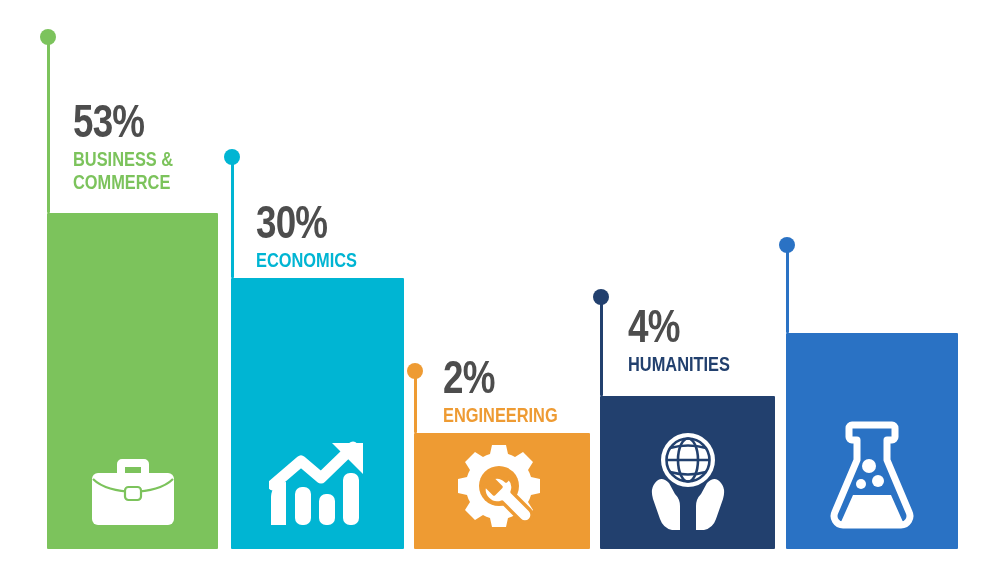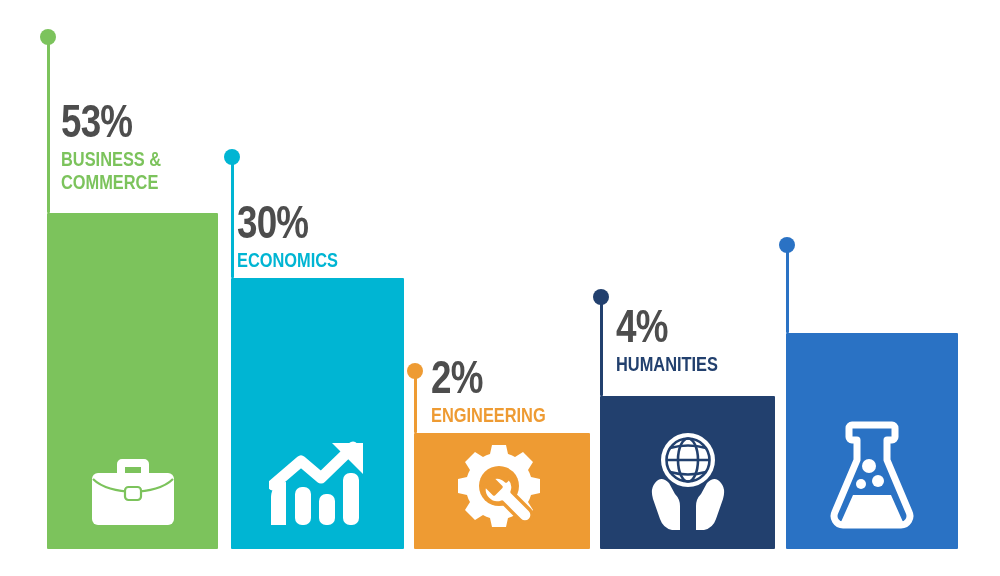--- a/index.html
+++ b/index.html
@@ -46,20 +46,21 @@
     position: absolute;
     width: 16px;
     height: 16px;
     border-radius: 50%;
   }
 
   
   .label-block {
     position: absolute;
     white-space: nowrap;
+    margin-left: 12px;
   }
 
   .pct {
     font-family: "Liberation Sans", sans-serif;
     font-weight: bold;
     font-size: 46px;
     line-height: 0.92;
     letter-spacing: -1px;
     color: #4d4d4d;
     transform: scaleX(0.80);
@@ -123,21 +124,21 @@
         <rect x="26" y="46" width="16" height="38" rx="7" fill="#ffffff"></rect>
         <rect x="50" y="53" width="16" height="31" rx="7" fill="#ffffff"></rect>
         <rect x="74" y="32" width="16" height="52" rx="7" fill="#ffffff"></rect>
         <path d="M4 44 L32 20 L52 37 L84 6" fill="none" stroke="#ffffff" stroke-width="11" stroke-linejoin="round" stroke-linecap="round"></path>
         <path d="M63 2 L94 2 L94 33 L82 21 L75 14 z" fill="#ffffff"></path>
       </svg>
     </div>
   </div>
   <div class="leader" style="left:231px; top:157px; height:121px; background:#00b5d3;"></div>
   <div class="dot" style="left:224px; top:149px; background:#00b5d3;"></div>
-  <div class="label-block" style="left:237px; top:201px;">
+  <div class="label-block" style="left:244px; top:201px;">
     <div class="pct">30%</div>
     <div class="cat" style="color:#00b5d3; margin-top:6px;">
       <span class="cat-line">ECONOMICS</span>
     </div>
   </div>
 
   <div class="bar-group" style="left:414px; width:176px; height:116px;">
     <div class="bar" style="height:116px; background:#ee9b33;"></div>
     <div class="icon-wrap" style="bottom:20px;">
       <svg width="92" height="86" viewBox="0 0 92 86" aria-hidden="true">

